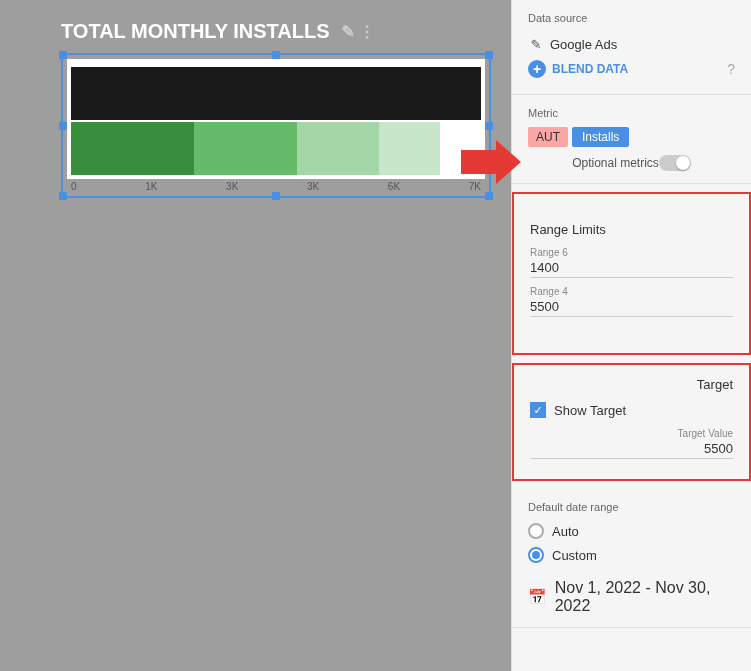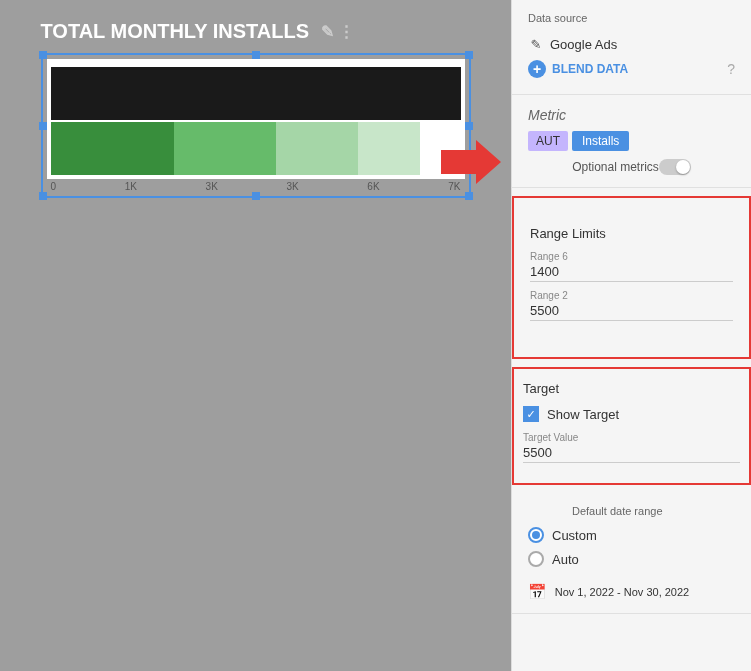--- a/index.html
+++ b/index.html
@@ -12,21 +12,21 @@
       overflow: hidden;
     }
 
     
     .left-panel {
       flex: 1;
       background: #9e9e9e;
       position: relative;
       display: flex;
       align-items: flex-start;
-      justify-content: center;
+      justify-content: flex-end;
       padding: 20px;
     }
 
     .chart-container {
       position: relative;
       width: 430px;
     }
 
     .chart-title {
       font-size: 20px;
@@ -193,35 +193,34 @@
       font-size: 14px;
     }
 
     
     .metric-section {
       padding: 12px 16px;
       border-bottom: 1px solid #e0e0e0;
     }
 
     .metric-label {
-      font-size: 14px;
+      font-size: 11px;
       color: #666;
       margin-bottom: 8px;
-      font-style: italic;
     }
 
     .metric-row {
       display: flex;
       gap: 4px;
       align-items: center;
       margin-bottom: 8px;
     }
 
     .metric-tag {
-      background: #c4b5fd;
+      background: #fca5a5;
       color: #333;
       padding: 3px 8px;
       border-radius: 2px;
       font-size: 12px;
     }
 
     .metric-active {
       background: #4a90e2;
       color: white;
       padding: 3px 10px;
@@ -286,23 +285,24 @@
 
     .range-field-value {
       font-size: 13px;
       color: #333;
       border-bottom: 1px solid #ccc;
       padding-bottom: 2px;
     }
 
     
     .target-section {
-      padding: 12px 9px;
+      padding: 12px 16px;
       border: 2px solid #e53935;
       margin: 0;
+      text-align: right;
     }
 
     .target-label {
       font-size: 13px;
       color: #333;
       font-weight: 500;
       margin-bottom: 10px;
     }
 
     .show-target-row {
@@ -346,21 +346,20 @@
     
     .date-section {
       padding: 12px 16px;
       border-bottom: 1px solid #e0e0e0;
     }
 
     .date-label {
       font-size: 11px;
       color: #666;
       margin-bottom: 10px;
-      margin-left: 44px;
     }
 
     .radio-row {
       display: flex;
       align-items: center;
       gap: 8px;
       margin-bottom: 8px;
     }
 
     .radio-outer {
@@ -397,21 +396,21 @@
       gap: 8px;
       padding: 8px 0 0 0;
     }
 
     .calendar-icon {
       color: #555;
       font-size: 15px;
     }
 
     .date-range-text {
-      font-size: 11px;
+      font-size: 16px;
       color: #333;
     }
 
     
     .red-section-separator {
       height: 8px;
       background: #f5f5f5;
     }
 
     .separator {
@@ -513,21 +512,21 @@
   <div class="range-limits-section">
     <div class="range-limits-label">Range Limits</div>
 
     <div class="range-field">
       <div class="range-field-label">Range 6</div>
       <div class="range-field-value">1400</div>
     </div>
 
 
     <div class="range-field">
-      <div class="range-field-label">Range 2</div>
+      <div class="range-field-label">Range 4</div>
       <div class="range-field-value">5500</div>
     </div>
   </div>
 
   <div class="red-section-separator"></div>
 
   <div class="target-section">
     <div class="target-label">Target</div>
 
     <div class="show-target-row">
@@ -538,32 +537,32 @@
     <div class="range-field">
       <div class="target-value-label">Target Value</div>
       <div class="target-value">5500</div>
     </div>
   </div>
 
   <div class="separator"></div>
 
   <div class="date-section">
     <div class="date-label">Default date range</div>
+
+    <div class="radio-row">
+      <div class="radio-outer"></div>
+      <span class="radio-text">Auto</span>
+    </div>
 
     <div class="radio-row">
       <div class="radio-outer selected">
         <div class="radio-inner"></div>
       </div>
       <span class="radio-text">Custom</span>
     </div>
 
-    <div class="radio-row">
-      <div class="radio-outer"></div>
-      <span class="radio-text">Auto</span>
-    </div>
-
     <div class="date-row">
       <span class="calendar-icon">📅</span>
       <span class="date-range-text">Nov 1, 2022 - Nov 30, 2022</span>
     </div>
   </div>
 
 </div>
 
 </body></html>

